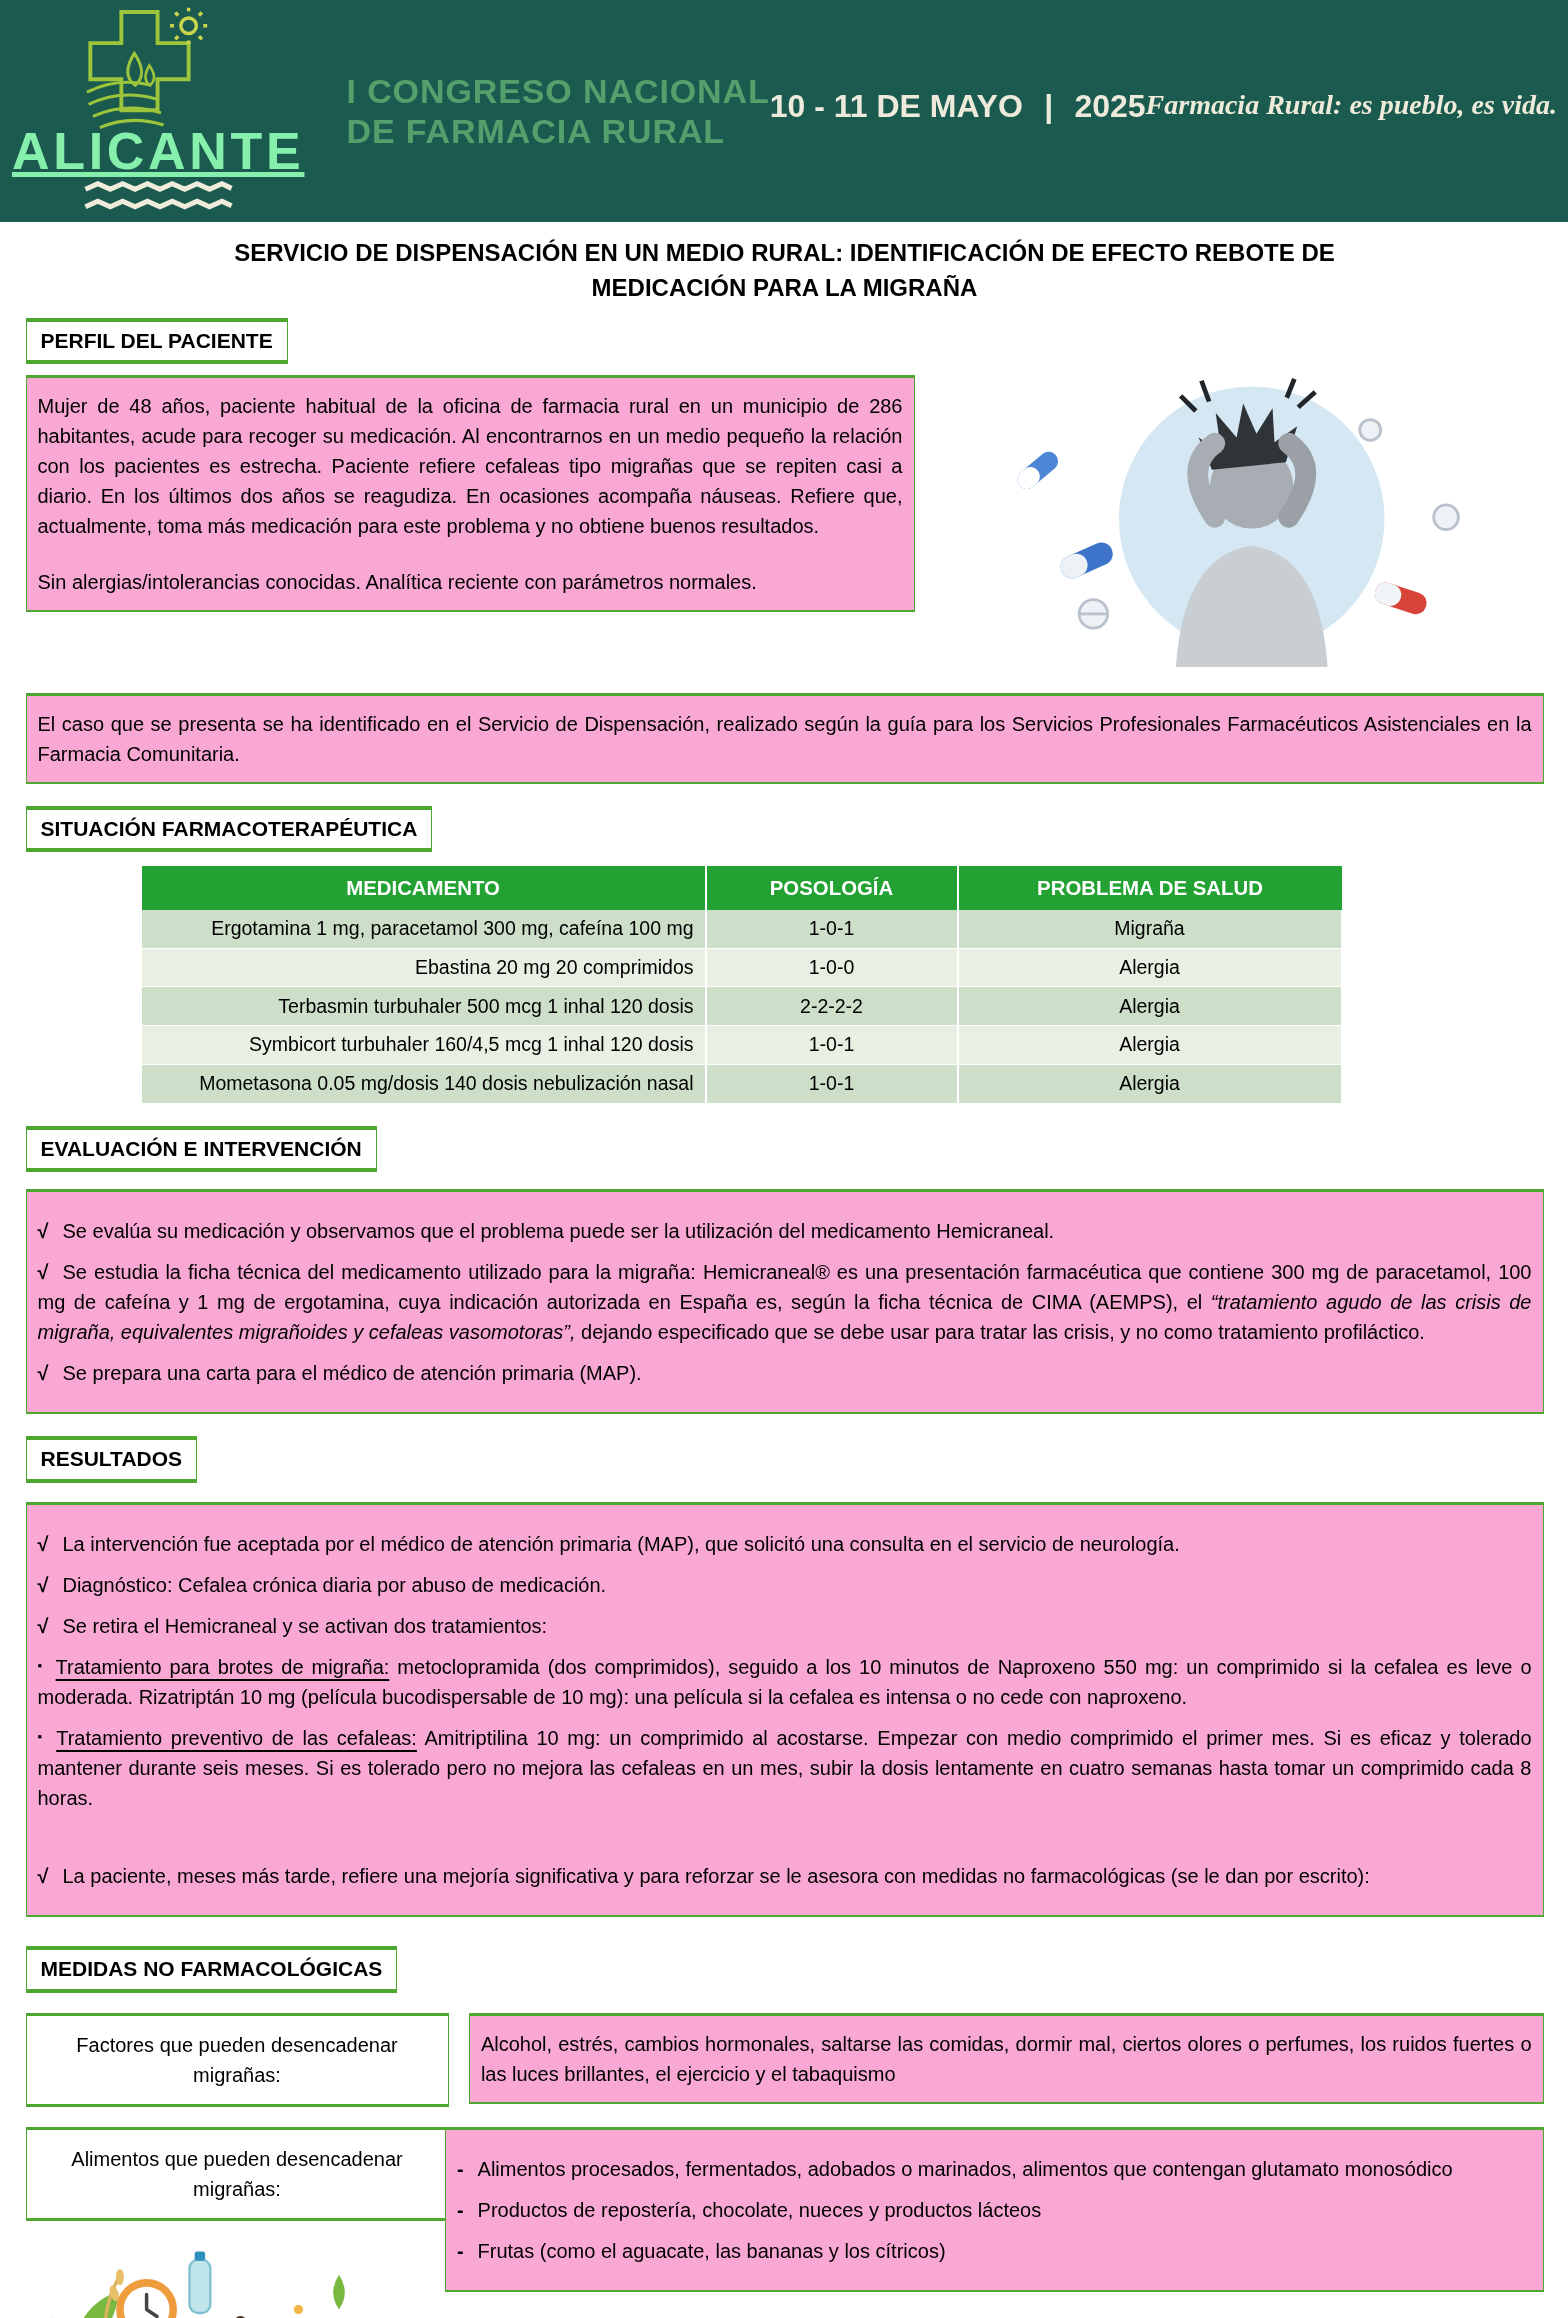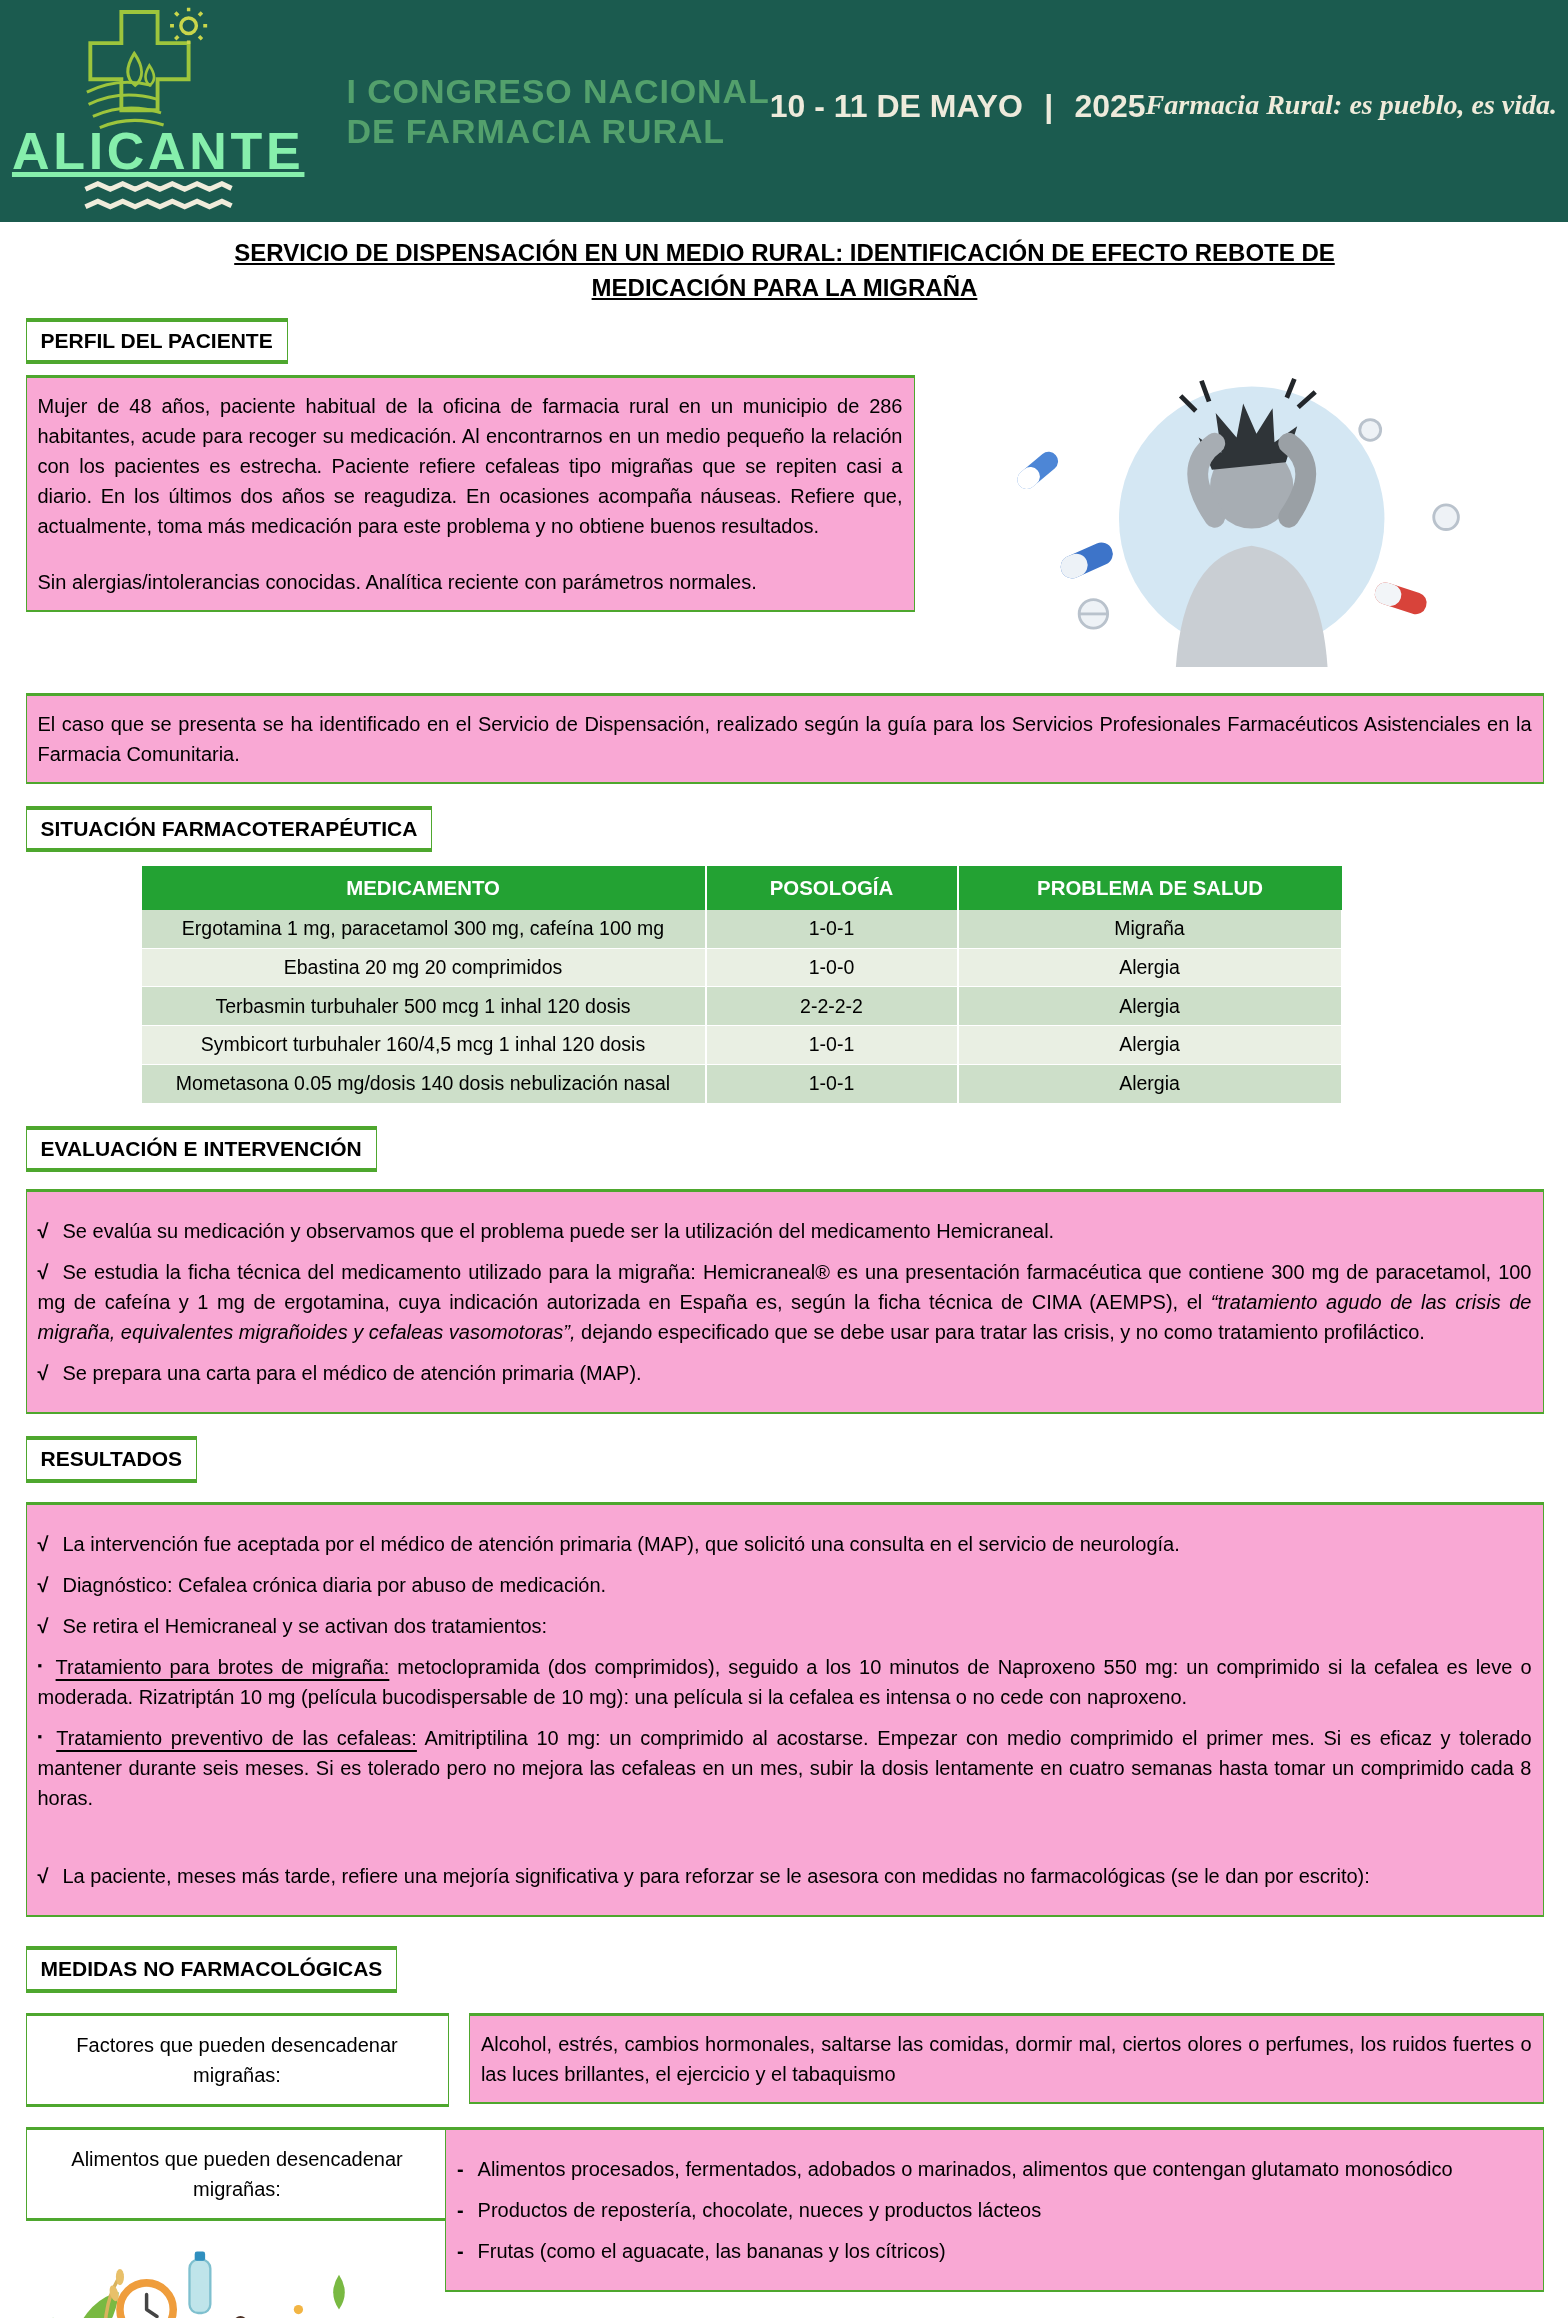--- a/index.html
+++ b/index.html
@@ -10,21 +10,21 @@
   }
   
   .banner{height:222px;background:#1B5B4F;display:flex;align-items:center;justify-content:center;gap:42px;}
   .logo-left{display:flex;flex-direction:column;align-items:center;margin-top:1.9px;}
   .alicante{color:#86efac;font-weight:700;font-size:52px;letter-spacing:3.7px;margin-top:-12px;text-decoration:underline;}
   .logo-right{display:flex;flex-direction:row;align-items:flex-start;}
   .congress{color:#53A06C;font-weight:700;font-size:34px;line-height:1.18;letter-spacing:0.9px;}
   .daterow{color:#EDEADB;font-weight:700;font-size:32px;margin-top:17.6px;display:flex;gap:21.3px;align-items:center;text-align:center;}
   .tagline{color:#EFEBDA;font-family:"Liberation Serif",serif;font-style:italic;font-weight:700;font-size:28px;margin-top:18.5px;}
   
-  .poster-title{margin:14px auto 0;text-align:center;font-weight:700;font-size:24px;line-height:1.45;max-width:1122px;text-decoration:underline;}
+  .poster-title{margin:14px auto 0;text-align:center;font-weight:700;font-size:24px;line-height:1.45;max-width:1122px;}
   
   .content{padding:0 25.5px;}
   .label-box{display:inline-block;background:#fff;border:1.4px solid #4EA72E;border-top-width:4.2px;border-bottom-width:4.2px;
     padding:7.4px 14px;font-weight:700;font-size:21px;}
   .tbox{background:#f9a8d4;border:1.4px solid #4EA72E;border-top-width:3.7px;border-bottom-width:2.8px;
     padding:13px 11px;font-size:20px;line-height:1.5;text-align:justify;}
   .tbox p{margin:0 0 26px 0;}
   .tbox p:last-child{margin-bottom:0;}
   .ck{margin:11px 0;text-align:justify;}
   .mk{font-weight:700;margin-right:14px;}
@@ -35,21 +35,21 @@
   .patient-row{display:flex;gap:16.7px;margin-top:10.2px;align-items:flex-start;}
   .patient-box{width:865px;flex:none;}
   .headache-wrap{flex:1;display:flex;justify-content:center;}
   
   .case-box{margin-top:26px;}
   
   .meds-table{border-collapse:collapse;margin:14px 0 0 116px;width:1201px;font-size:19.5px;}
   .meds-table th{background:#23A233;color:#fff;font-weight:700;padding:10.2px 8.3px;border-right:2.3px solid #fff;font-size:20.4px;}
   .meds-table th:last-child{border-right:none;}
   .meds-table td{padding:7.4px 11px;text-align:center;border-right:2.3px solid #fff;border-bottom:1.9px solid #fff;}
-  .meds-table td.cl{text-align:center;}
+  .meds-table td.cl{text-align:right;}
   .meds-table tr:nth-child(odd) td{background:#CDDFC9;}
   .meds-table tr:nth-child(even) td{background:#E9EFE3;}
   
   .medidas-row{display:flex;gap:20.4px;margin-top:20.4px;align-items:flex-start;}
   .side-box{width:399px;flex:none;background:#fff;border:1.4px solid #4EA72E;border-top-width:3.7px;border-bottom-width:3.7px;
     text-align:center;font-size:20px;line-height:1.5;padding:14px 11px;}
   .medidas-right{flex:1;}
   .left-col{width:399px;flex:none;display:flex;flex-direction:column;}
   
   .sec-label{margin-top:22px;}

